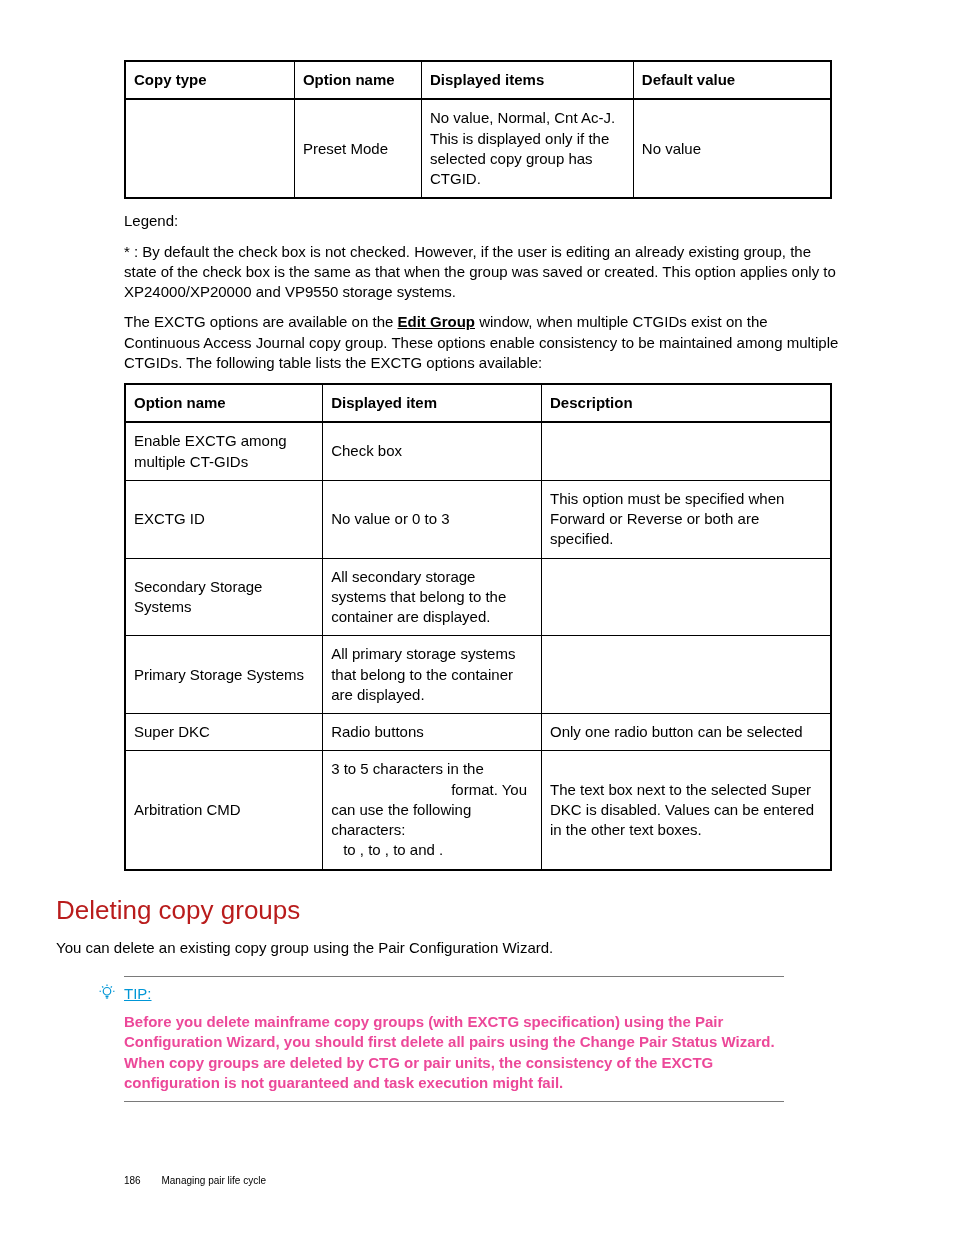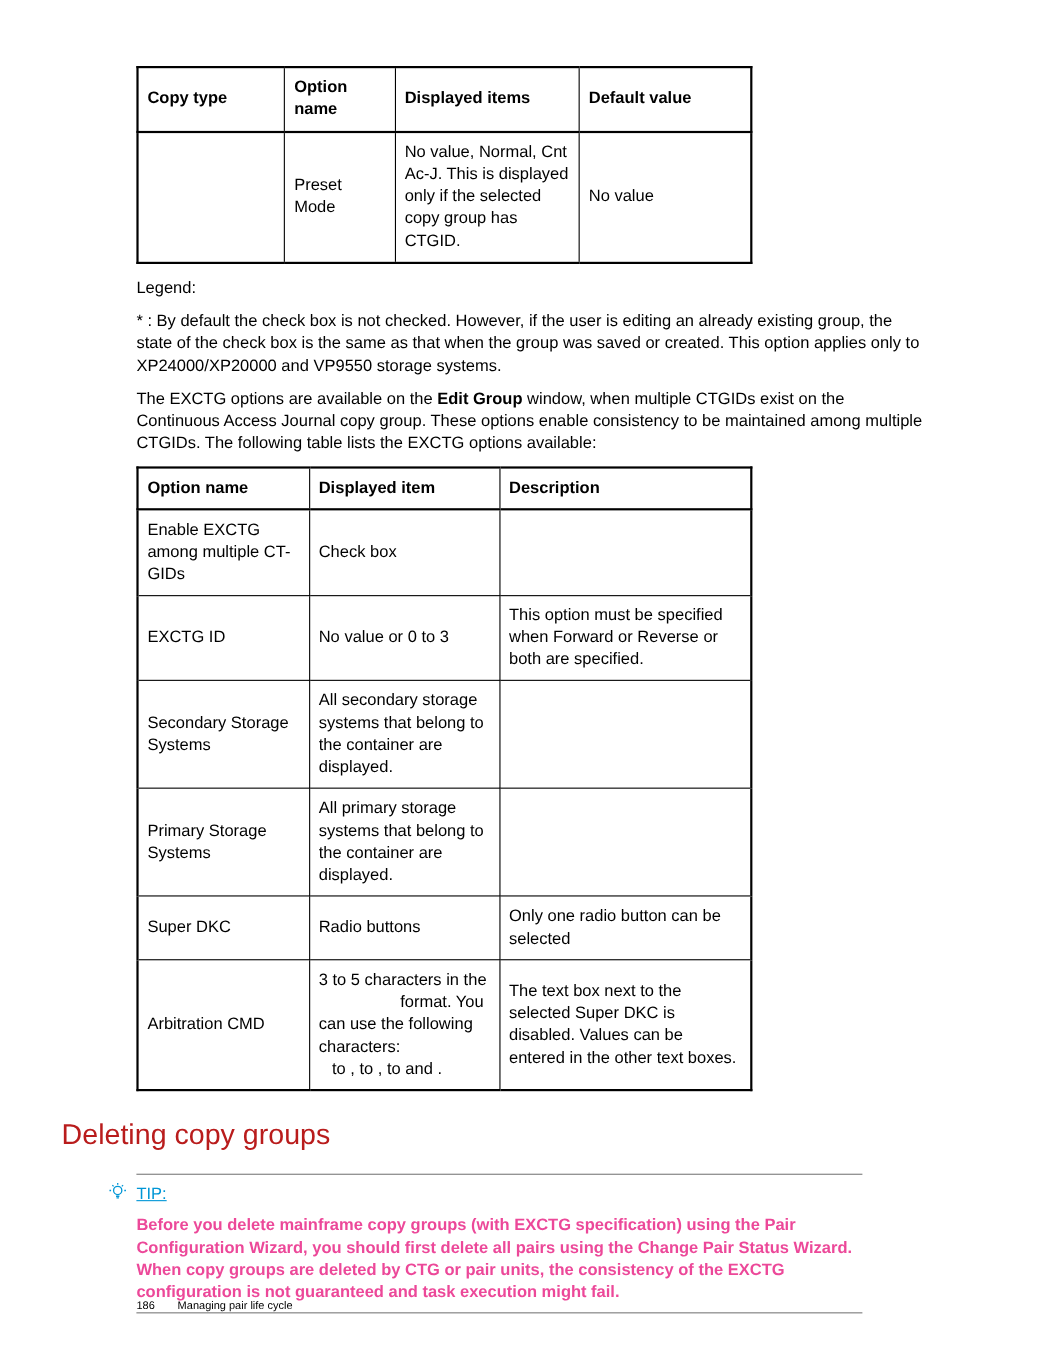--- a/index.html
+++ b/index.html
@@ -18,21 +18,21 @@
       min-height: 1235px;
       padding: 56px 114px 40px 56px;
       position: relative;
     }
     .indent {
       margin-left: 68px; 
     }
     
     table.doc {
       border-collapse: collapse;
-      width: 560px;
+      width: 708px;
       margin-left: 68px;
       margin-top: 4px;
       margin-bottom: 12px;
     }
     table.doc th, table.doc td {
       border: 1px solid #000;
       padding: 8px 8px;
       vertical-align: middle;
       text-align: left;
     }
@@ -45,21 +45,21 @@
     table.doc tr.lastrow td { border-bottom-width: 2px; }
     table.doc td.no-top { border-top: 0; }
     table.doc th.lb, table.doc td.lb { border-left-width: 2px; }
     table.doc th.rb, table.doc td.rb { border-right-width: 2px; }
 
     
     p.body {
       margin: 10px 0 10px 0;
       font-weight: 300;
     }
-    p.body strong { font-weight: 600; }
+    p.body strong { font-weight: 600; text-decoration: underline; }
 
     h2.section {
       font-weight: 300;
       font-size: 26px;
       color: #b91c1c;
       margin: 22px 0 8px 0;
     }
 
     
     .tip-wrap { margin: 18px 0 0 68px; width: 660px; }
@@ -176,20 +176,21 @@
         <div class="arb-line2">format. You</div>
         <div>can use the following characters:</div>
         <div class="arb-sp" style="padding-left:12px;">to , to , to and .</div>
       </td>
       <td class="rb">The text box next to the selected Super DKC is disabled. Values can be entered in the other text boxes.</td>
     </tr>
   </tbody>
     </table>
 
   <h2 class="section">Deleting copy groups</h2>
+  <p class="body indent">You can delete an existing copy group using the Pair Configuration Wizard.</p>
 
   <div class="tip-wrap">
     <div class="tip-rule"></div>
     <div class="tip-head">
       <span>
         <svg width="18" height="18" viewBox="0 0 24 24" fill="none" stroke="#0096d6" stroke-width="1.6">
           <circle cx="12" cy="11" r="5"></circle>
           <line x1="12" y1="2" x2="12" y2="4"></line>
           <line x1="4" y1="11" x2="2" y2="11"></line>
           <line x1="22" y1="11" x2="20" y2="11"></line>

